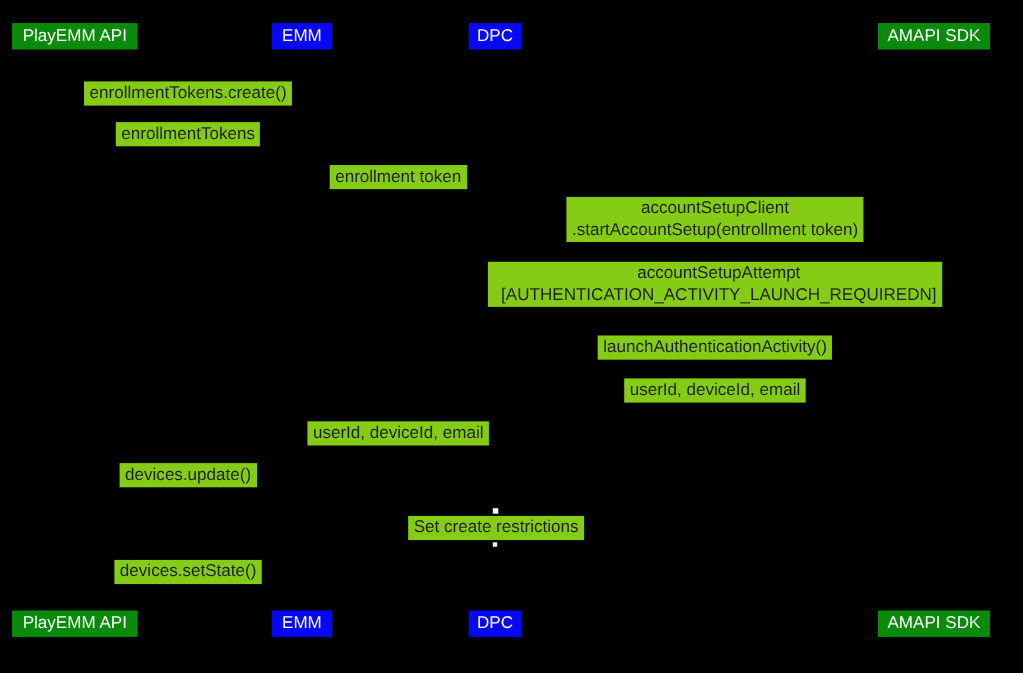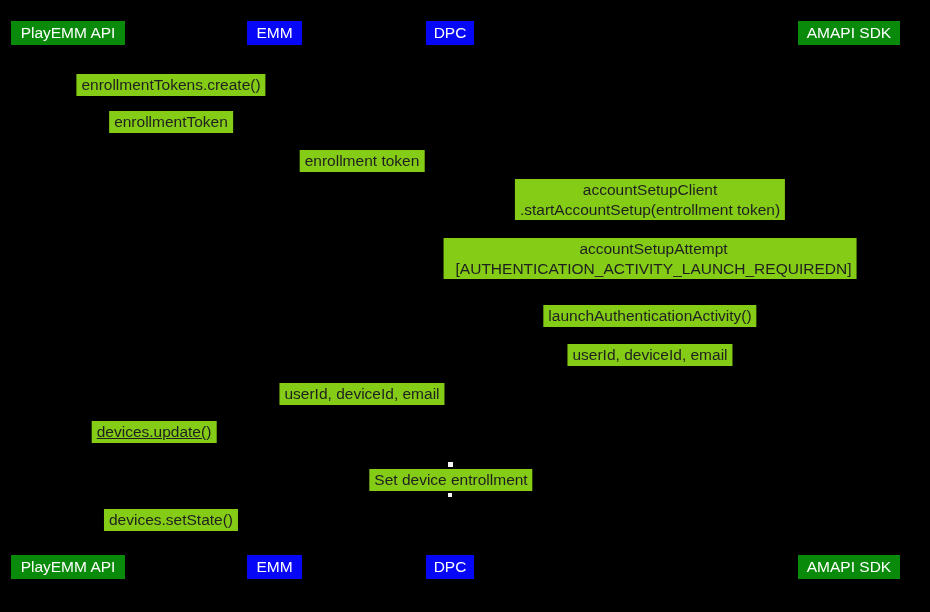--- a/index.html
+++ b/index.html
@@ -46,31 +46,31 @@
 <body>
 
 <div id="diagram">
 
   <div class="actor-box" style="left: 11px; top: 21px; width: 114px; background-color: rgb(10, 138, 10);">PlayEMM API</div>
   <div class="actor-box" style="left: 247px; top: 21px; width: 55px; background-color: rgb(7, 7, 247);">EMM</div>
   <div class="actor-box" style="left: 426px; top: 21px; width: 48px; background-color: rgb(7, 7, 247);">DPC</div>
   <div class="actor-box" style="left: 798px; top: 21px; width: 102px; background-color: rgb(10, 138, 10);">AMAPI SDK</div>
 
   <div class="msg" style="left:171px; top:74px;">enrollmentTokens.create()</div>
-  <div class="msg" style="left:171px; top:111px;">enrollmentToken</div>
+  <div class="msg" style="left:171px; top:111px;">enrollmentTokens</div>
   <div class="msg" style="left:362px; top:150px;">enrollment token</div>
   <div class="msg" style="left:650px; top:179px;">accountSetupClient
 .startAccountSetup(entrollment token)</div>
   <div class="msg" style="left:650px; top:238px;padding-left:12px;">accountSetupAttempt
 [AUTHENTICATION_ACTIVITY_LAUNCH_REQUIREDN]</div>
   <div class="msg" style="left:650px; top:305px;">launchAuthenticationActivity()</div>
   <div class="msg" style="left:650px; top:344px;">userId, deviceId, email</div>
   <div class="msg" style="left:362px; top:383px;">userId, deviceId, email</div>
-  <div class="msg" style="left:154px; top:421px;text-decoration:underline;">devices.update()</div>
-  <div class="msg" style="left:451px; top:469px;">Set device entrollment</div>
+  <div class="msg" style="left:171px; top:421px;">devices.update()</div>
+  <div class="msg" style="left:451px; top:469px;">Set create restrictions</div>
   <div class="msg" style="left:171px; top:509px;">devices.setState()</div>
 
   <div class="tick" style="left:448px; top:462px; width:5px; height:5px;"></div>
   <div class="tick" style="left:448px; top:493px; width:4px; height:4px;"></div>
 
   <div class="actor-box" style="left: 11px; top: 555px; width: 114px; background-color: rgb(10, 138, 10);">PlayEMM API</div>
   <div class="actor-box" style="left: 247px; top: 555px; width: 55px; background-color: rgb(7, 7, 247);">EMM</div>
   <div class="actor-box" style="left: 426px; top: 555px; width: 48px; background-color: rgb(7, 7, 247);">DPC</div>
   <div class="actor-box" style="left: 798px; top: 555px; width: 102px; background-color: rgb(10, 138, 10);">AMAPI SDK</div>
 

